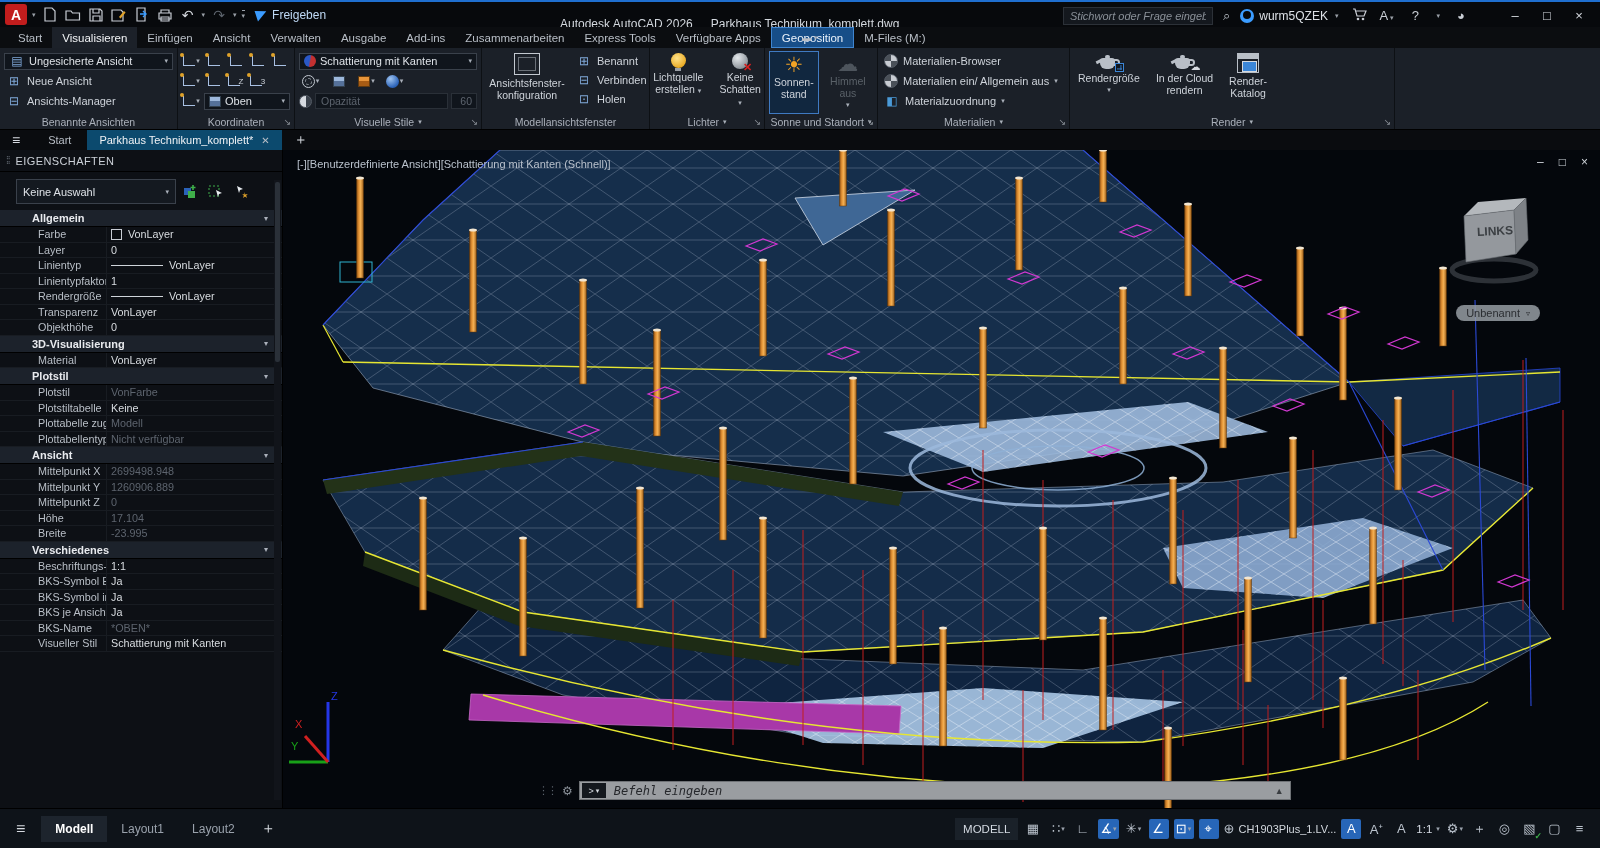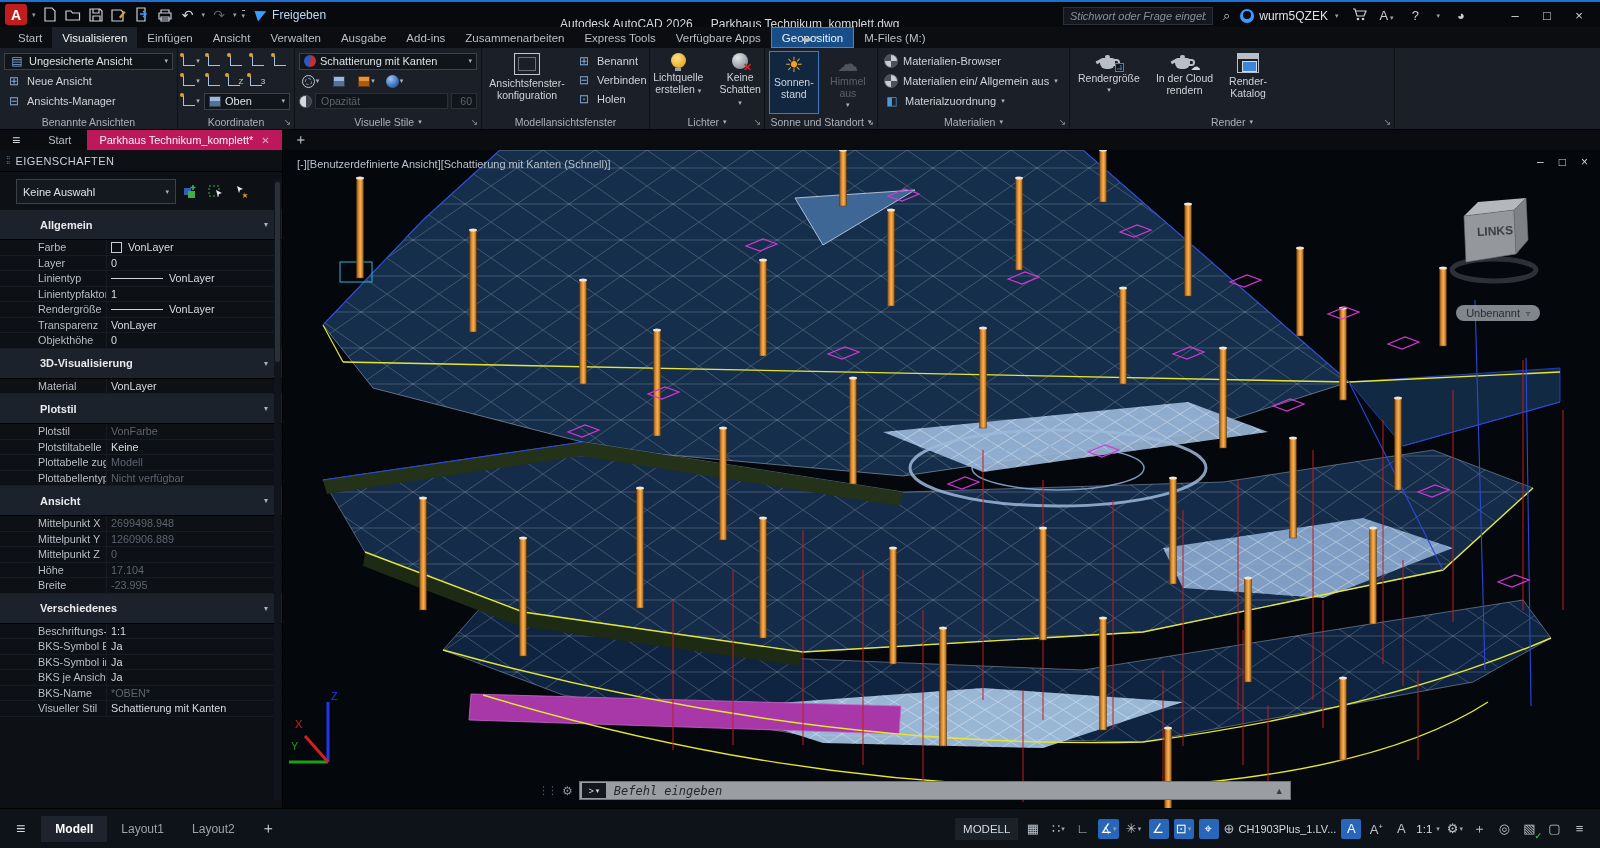--- a/index.html
+++ b/index.html
@@ -124,38 +124,38 @@
     position:relative; }
   .progress-strip::after { content:""; position:absolute; left:2px; top:3px; width:12px; height:6px;
     background:#3fae4a; }
   .mini-teapot { color:#b9bfc7; font-size:12px; }
 
   
   .filetabs { position:absolute; left:0; top:130px; width:1600px; height:20px;
     background:#0a0c0f; display:flex; align-items:center; }
   .ft-burger { color:#d6dae0; font-size:14px; padding:0 12px; }
   .ft-start { color:#b9bfc7; font-size:11px; padding:0 16px; }
-  .ft-doc { display:flex; align-items:center; gap:8px; background:#be185d; height:20px;
+  .ft-doc { display:flex; align-items:center; gap:8px; background:#0c4a6e; height:20px;
     padding:0 12px; color:#f0f2f5; font-size:11px; }
   .ft-close { color:#b9bfc7; font-size:10px; }
   .ft-plus { color:#d6dae0; font-size:14px; padding:0 12px; }
 
   
   .palette { position:absolute; left:0; top:150px; width:283px; height:658px;
     background:#0d1015; border-right:1px solid #000; }
   .pal-title { height:22px; display:flex; align-items:center; gap:6px; padding-left:6px;
     color:#ccd1d8; font-size:11px; letter-spacing:.4px; border-bottom:1px solid #000; }
   .pal-grip { color:#5c636c; font-size:10px; letter-spacing:-1px; }
   .pal-selrow { display:flex; align-items:center; gap:5px; padding:7px 8px 6px 16px; }
   .pal-combo { width:160px; height:25px; background:#141920; border:1px solid #3a414b;
     display:flex; align-items:center; color:#dde1e6; font-size:11px; padding:0 6px; }
   .pal-combo .cmb-caret { margin-left:auto; font-size:7px; color:#aab0ba; }
   .pal-tool { width:20px; height:18px; display:flex; align-items:center; justify-content:center; }
-  .psec-h { height:30px; background:#1c222b; display:flex; align-items:center;
-    color:#e8eaee; font-size:11px; font-weight:bold; padding-left:40px; position:relative;
+  .psec-h { height:17px; background:#1c222b; display:flex; align-items:center;
+    color:#e8eaee; font-size:11px; font-weight:bold; padding-left:32px; position:relative;
     border-bottom:1px solid #000; }
   .psec-h .sec-caret { position:absolute; right:14px; font-size:8px; color:#aab0ba; font-weight:normal; }
   .prow { height:15.5px; display:flex; align-items:center; font-size:10.8px;
     border-bottom:1px solid #181c22; }
   .prow .plabel { width:106px; padding-left:38px; color:#b9bfc7; white-space:nowrap; overflow:hidden; }
   .prow .pval { flex:1; padding-left:4px; color:#d8dce0; border-left:1px solid #181c22;
     height:100%; display:flex; align-items:center; white-space:nowrap; overflow:hidden; }
   .prow.dim .pval { color:#5d646e; }
   .prow.deco-swatch .pval::before { content:""; width:9px; height:9px; border:1px solid #c8cdd4;
     background:#0b0e12; display:inline-block; margin-right:6px; }

